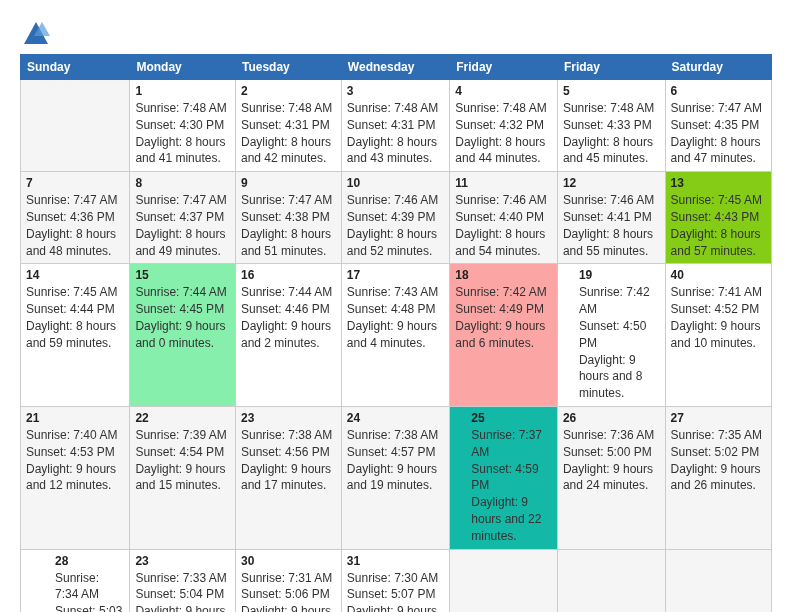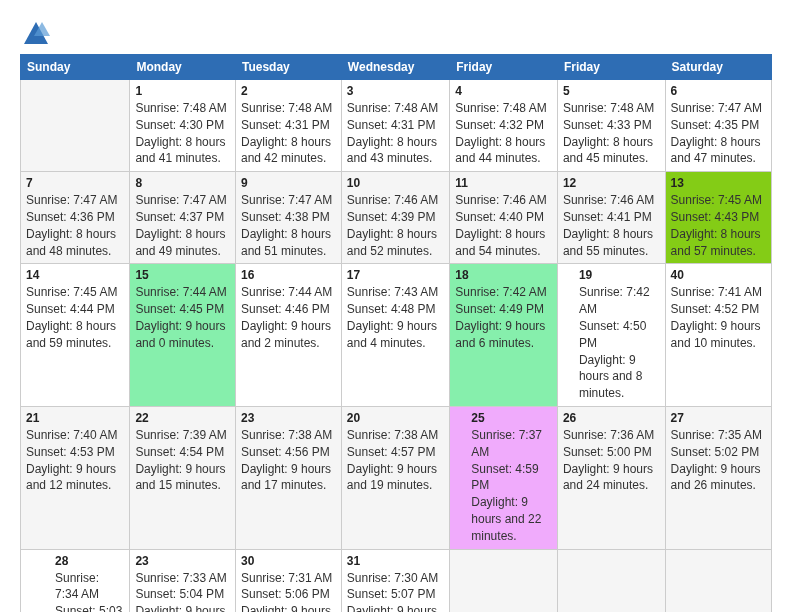--- a/index.html
+++ b/index.html
@@ -193,21 +193,21 @@
         <span class="day-info">Sunrise: 7:44 AM<br>Sunset: 4:45 PM<br>Daylight: 9 hours and 0 minutes.</span>
       </td>
           <td style="background: rgb(255, 255, 255);">
         <span class="day-num">16</span>
         <span class="day-info">Sunrise: 7:44 AM<br>Sunset: 4:46 PM<br>Daylight: 9 hours and 2 minutes.</span>
       </td>
           <td style="background: rgb(255, 255, 255);">
         <span class="day-num">17</span>
         <span class="day-info">Sunrise: 7:43 AM<br>Sunset: 4:48 PM<br>Daylight: 9 hours and 4 minutes.</span>
       </td>
-          <td style="background: #86efac;">
+          <td style="background: #fca5a5;">
         <span class="day-num">18</span>
         <span class="day-info">Sunrise: 7:42 AM<br>Sunset: 4:49 PM<br>Daylight: 9 hours and 6 minutes.</span>
       </td>
           <td style="background: rgb(255, 255, 255); padding-left: 21px;">
         <span class="day-num">19</span>
         <span class="day-info">Sunrise: 7:42 AM<br>Sunset: 4:50 PM<br>Daylight: 9 hours and 8 minutes.</span>
       </td>
           <td style="background: rgb(255, 255, 255);">
         <span class="day-num">40</span>
         <span class="day-info">Sunrise: 7:41 AM<br>Sunset: 4:52 PM<br>Daylight: 9 hours and 10 minutes.</span>
@@ -220,24 +220,24 @@
       </td>
           <td style="background: rgb(245, 245, 245);">
         <span class="day-num">22</span>
         <span class="day-info">Sunrise: 7:39 AM<br>Sunset: 4:54 PM<br>Daylight: 9 hours and 15 minutes.</span>
       </td>
           <td style="background: rgb(245, 245, 245);">
         <span class="day-num">23</span>
         <span class="day-info">Sunrise: 7:38 AM<br>Sunset: 4:56 PM<br>Daylight: 9 hours and 17 minutes.</span>
       </td>
           <td style="background: rgb(245, 245, 245);">
-        <span class="day-num">20</span>
+        <span class="day-num">24</span>
         <span class="day-info">Sunrise: 7:38 AM<br>Sunset: 4:57 PM<br>Daylight: 9 hours and 19 minutes.</span>
       </td>
-          <td style="background: #f0abfc; padding-left: 21px;">
+          <td style="background: #14b8a6; padding-left: 21px;">
         <span class="day-num">25</span>
         <span class="day-info">Sunrise: 7:37 AM<br>Sunset: 4:59 PM<br>Daylight: 9 hours and 22 minutes.</span>
       </td>
           <td style="background: rgb(245, 245, 245);">
         <span class="day-num">26</span>
         <span class="day-info">Sunrise: 7:36 AM<br>Sunset: 5:00 PM<br>Daylight: 9 hours and 24 minutes.</span>
       </td>
           <td style="background: rgb(245, 245, 245);">
         <span class="day-num">27</span>
         <span class="day-info">Sunrise: 7:35 AM<br>Sunset: 5:02 PM<br>Daylight: 9 hours and 26 minutes.</span>

